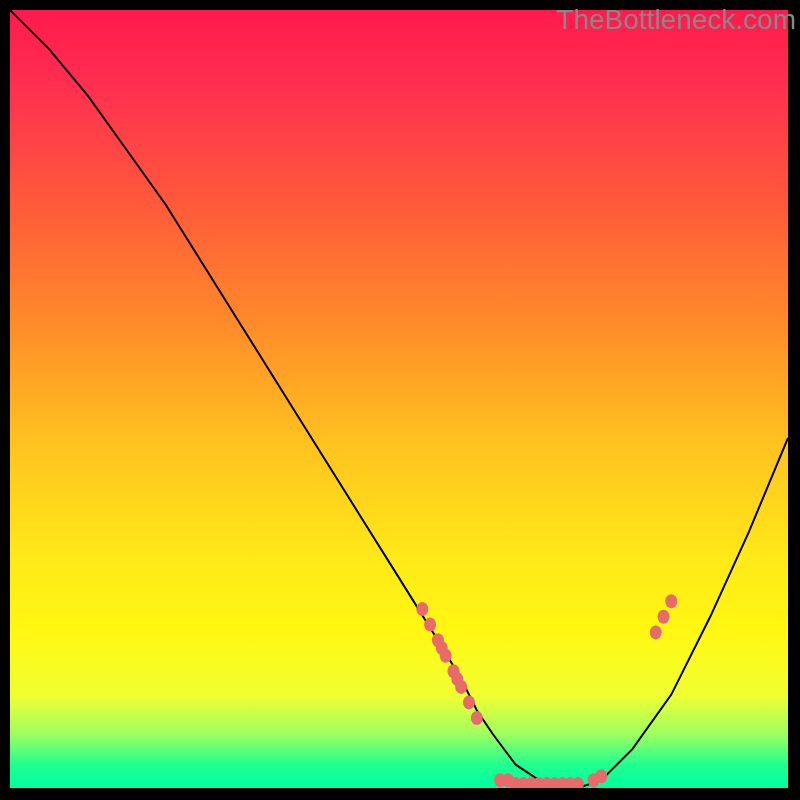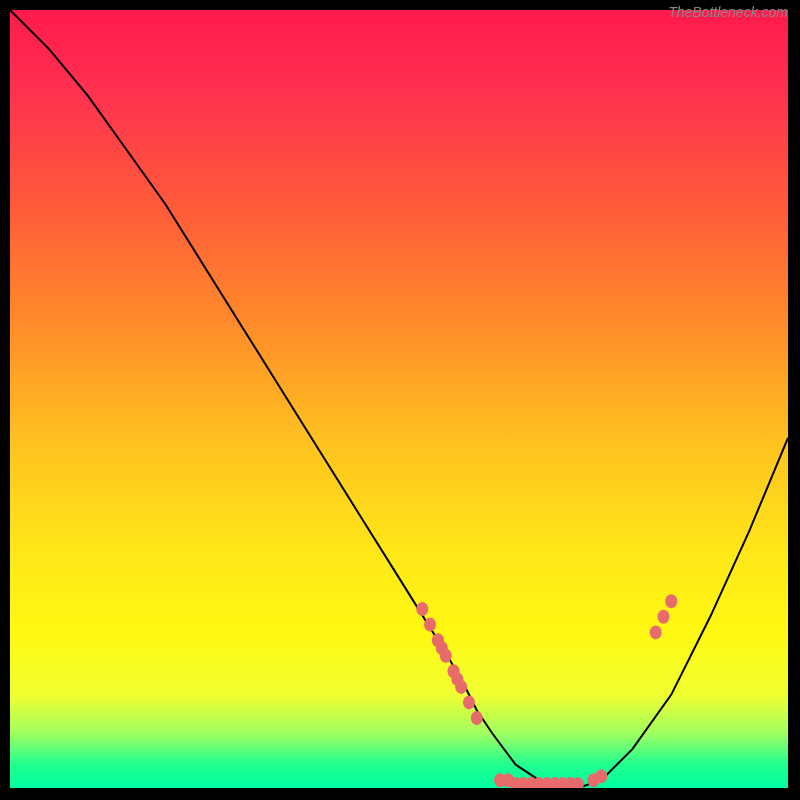--- a/index.html
+++ b/index.html
@@ -1,17 +1,17 @@
 <!DOCTYPE html>
 <html><head>
 <meta charset="utf-8">
 <style>
   * { margin: 0; padding: 0; box-sizing: border-box; }
   body { width: 800px; height: 800px; background: #000; position: relative; font-family: Arial, sans-serif; }
-  .watermark { position: absolute; top: 4px; right: 12px; color: #888; font-size: 14px; font-weight: 500; z-index: 10; font-style: italic; }
+  .watermark { position: absolute; top: 4px; right: 4px; color: #888; font-size: 28px; font-weight: 500; z-index: 10; }
   .plot-area { position: absolute; left: 10px; top: 10px; width: 778px; height: 778px; }
   .gradient-bg { position: absolute; inset: 0; background: linear-gradient(to bottom,
       #ff1a4d 0%, #ff3050 10%, #ff5a3a 25%, #ff8a2a 40%, #ffc020 55%, #ffe818 70%, #fff812 80%, #f0ff30 88%, #a0ff60 93%, #20ff90 97%, #00ffa0 100%); }
   svg.curve { position: absolute; inset: 0; width: 100%; height: 100%; }
 </style>
 </head>
 <body>
 
 <div class="watermark">TheBottleneck.com</div>
 

